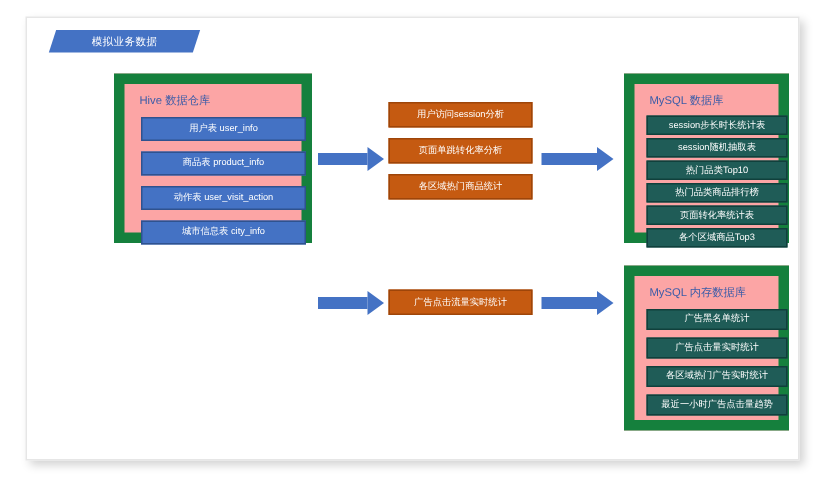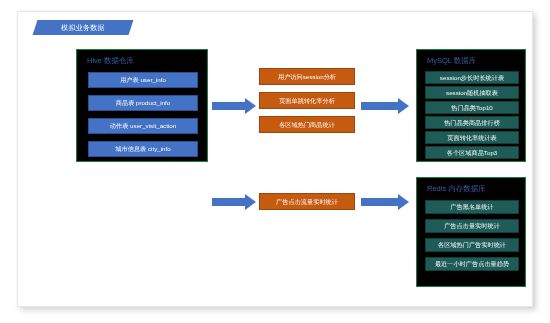--- a/index.html
+++ b/index.html
@@ -48,22 +48,22 @@
     justify-content: center;
     color: #ffffff;
     font-size: 7px;
     letter-spacing: .3px;
     white-space: nowrap;
   }
 
   
   .group {
     position: absolute;
-    border: 1px solid #15803d;
-    background: #000000;
+    border: 7px solid #15803d;
+    background: #fca5a5;
     box-sizing: border-box;
   }
   .group-title {
     position: absolute;
     left: 10px;
     top: 6px;
     font-size: 7.5px;
     color: #3B5CA8;
     white-space: nowrap;
   }
@@ -186,21 +186,21 @@
   <div class="item orange" style="left:241px; top:181px; width:96px; height:17px;">
     <span>广告点击流量实时统计</span>
   </div>
 
   <div class="arrow" style="left:343px; top:182px; width:48px;">
     <div class="tail" style="width:37px;"></div>
     <div class="head" style="left:37px;"></div>
   </div>
 
   <div class="group" style="left:398px; top:165px; width:110px; height:110px;">
-    <div class="group-title">Redis 内存数据库</div>
+    <div class="group-title">MySQL 内存数据库</div>
     <div class="item green" style="left:8px; top:22px; width:94px; height:14px;">
       <span>广告黑名单统计</span>
     </div>
     <div class="item green" style="left:8px; top:41px; width:94px; height:14px;">
       <span>广告点击量实时统计</span>
     </div>
     <div class="item green" style="left:8px; top:60px; width:94px; height:14px;">
       <span>各区域热门广告实时统计</span>
     </div>
     <div class="item green" style="left:8px; top:79px; width:94px; height:14px;">

